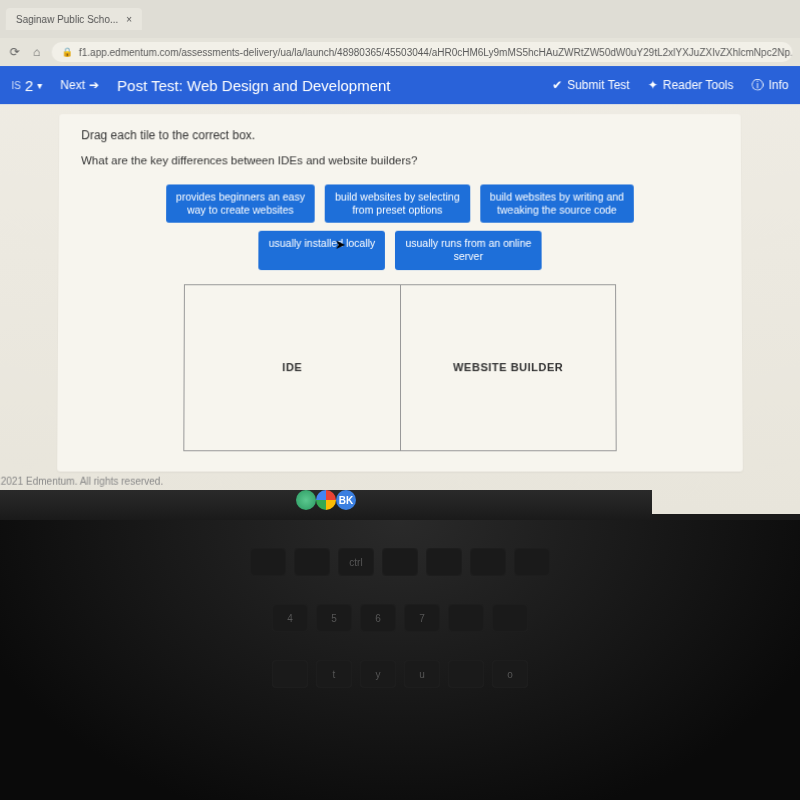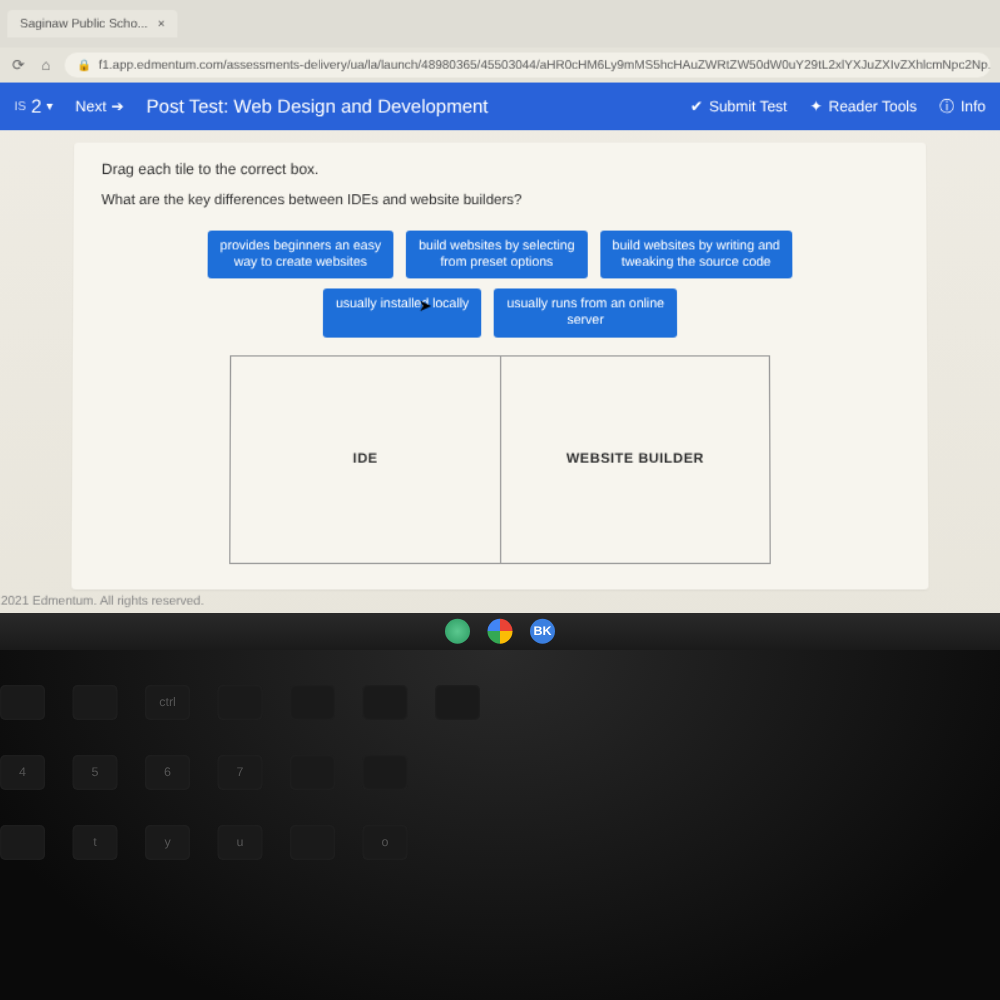--- a/index.html
+++ b/index.html
@@ -189,27 +189,25 @@
       position: absolute;
       left: 4px;
       top: 472px;
       font-size: 10px;
       color: #888;
     }
     .taskbar {
       position: absolute;
       top: 490px;
       left: 0;
-      width: 800px;
+      width: 652px;
       height: 30px;
       background: linear-gradient(#2a2a2a, #1a1a1a);
       display: flex;
-      align-items: center;
-      justify-content: center;
-      gap: 14px;
+      justify-content: center;
     }
     .task-icon {
       width: 20px;
       height: 20px;
       border-radius: 50%;
       display: flex;
       align-items: center;
       justify-content: center;
       font-size: 10px;
     }
@@ -219,22 +217,22 @@
     .keyboard-area {
       position: absolute;
       top: 520px;
       left: 0;
       width: 800px;
       height: 280px;
       background: radial-gradient(ellipse at center top, #2a2a2a 0%, #0a0a0a 80%);
     }
     .key-row {
       display: flex;
-      justify-content: flex-start;
-      gap: 22px;
+      justify-content: center;
+      gap: 8px;
       margin-top: 28px;
     }
     .key {
       width: 36px;
       height: 28px;
       background: #1a1a1a;
       border-radius: 4px;
       color: #555;
       font-size: 10px;
       display: flex;

